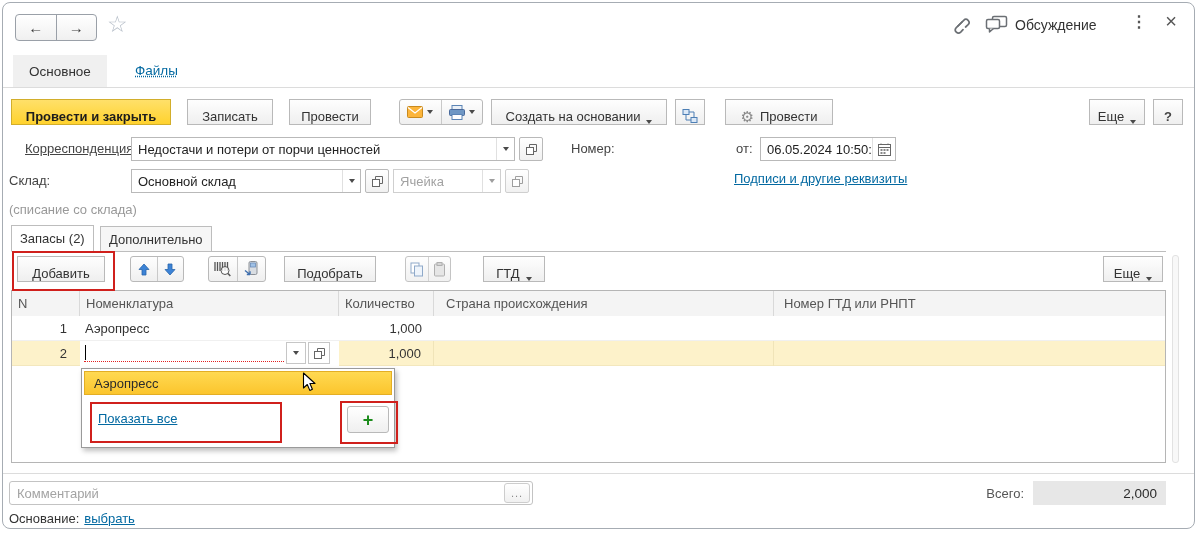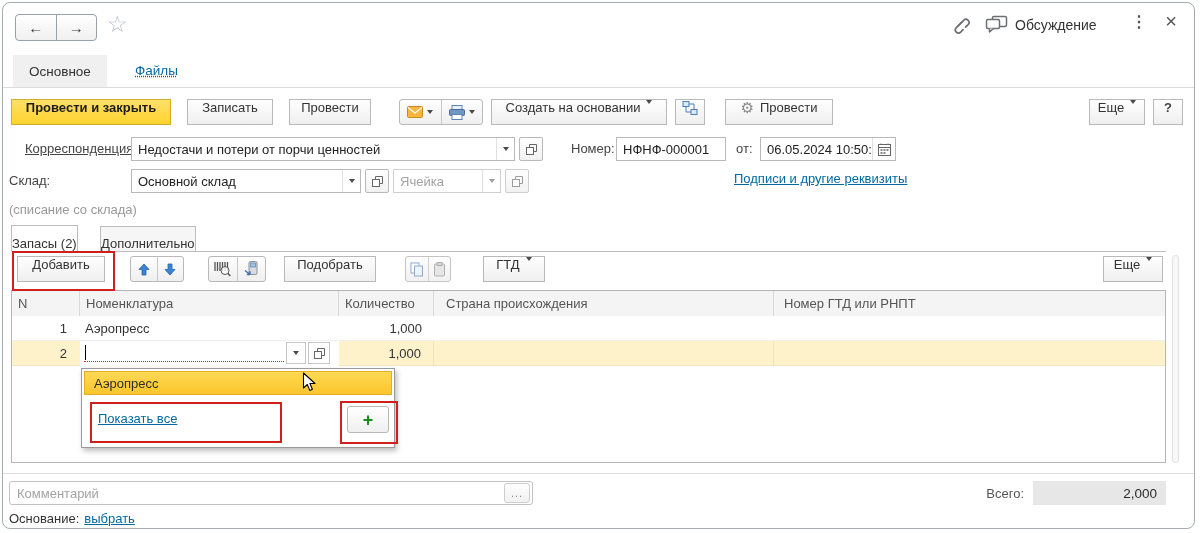--- a/index.html
+++ b/index.html
@@ -1,31 +1,31 @@
 <!DOCTYPE html>
 <html><head>
 <meta charset="utf-8">
 <style>
   html,body{margin:0;padding:0;background:#fff;}
   body{width:1200px;height:533px;position:relative;font-family:"Liberation Sans",sans-serif;font-size:13px;color:#333;overflow:hidden;}
   .win{position:absolute;left:2px;top:2px;width:1193px;height:527px;border:1px solid #a6acb3;border-radius:8px;background:#fff;overflow:hidden;box-sizing:border-box;}
   .abs{position:absolute;box-sizing:border-box;}
   .lbl{position:absolute;white-space:nowrap;color:#444;}
-  .btn{position:absolute;display:flex;align-items:flex-start;justify-content:center;gap:6px;height:26px;background:linear-gradient(#fefefe,#efefef);border:1px solid #b9b9b9;border-radius:0;color:#333;padding:0 10px;box-sizing:border-box;cursor:default;white-space:nowrap;}
+  .btn{position:absolute;display:flex;align-items:flex-end;justify-content:center;gap:6px;height:26px;background:linear-gradient(#fefefe,#efefef);border:1px solid #b9b9b9;border-radius:0;color:#333;padding:0 10px;box-sizing:border-box;cursor:default;white-space:nowrap;}
   .btn-yellow{background:linear-gradient(#ffe06a,#ffd22e);border-color:#d2ae2b;font-weight:bold;color:#1c1c1c;}
   .iconbtn{padding:0 6px;}
   .caret{width:0;height:0;border-left:3.5px solid transparent;border-right:3.5px solid transparent;border-top:4px solid #4a4a4a;display:inline-block;}
   .link{color:#0369a1;text-decoration:underline;cursor:pointer;white-space:nowrap;}
   .link-dotted{text-decoration:underline dotted;}
   .combo{position:absolute;height:24px;border:1px solid #b9b9b9;background:#fff;display:flex;align-items:center;box-sizing:border-box;}
   .combo-text{flex:1;padding:0 6px;white-space:nowrap;overflow:hidden;color:#222;}
   .combo-caret{width:17px;align-self:stretch;display:flex;align-items:center;justify-content:center;border-left:1px solid #e0e0e0;}
   .sqbtn{position:absolute;width:24px;height:24px;border:1px solid #b9b9b9;background:linear-gradient(#fff,#f1f1f1);border-radius:2px;display:flex;align-items:center;justify-content:center;box-sizing:border-box;}
   .disabled .combo-text{color:#a2a2a2;}
-  .tab{position:absolute;height:26px;display:flex;align-items:flex-end;padding:0 0;border:1px solid #bdbdbd;box-sizing:border-box;background:#f6f6f6;color:#333;}
+  .tab{position:absolute;height:26px;display:flex;align-items:center;padding:0 8px;border:1px solid #bdbdbd;box-sizing:border-box;background:#f6f6f6;color:#333;}
   .tab-active{background:#fff;border-bottom:1px solid #fff;height:27px;z-index:2;}
   .hdr-cell{position:absolute;top:0;height:25px;display:flex;align-items:center;padding:0 6px;color:#555;border-right:1px solid #d9d9d9;box-sizing:border-box;background:#f4f4f4;}
   .cell{position:absolute;top:0;height:25px;display:flex;align-items:center;box-sizing:border-box;white-space:nowrap;overflow:hidden;}
   .ann{position:absolute;border:2px solid #d0201c;pointer-events:none;z-index:30;}
   .cellbtn{position:absolute;width:20px;height:22px;top:1px;border:1px solid #c6c6c6;background:#fff;display:flex;align-items:center;justify-content:center;box-sizing:border-box;}
 </style>
 </head>
 <body>
 
 <div class="win">
@@ -132,23 +132,20 @@
       </span>
   </div>
   <div class="sqbtn" style="left:516px;top:134px;">
     <svg width="11" height="11" viewBox="0 0 11 11">
         <rect x="0.5" y="3.5" width="7" height="7" fill="#fff" stroke="#666"></rect>
         <path d="M3.5 3.5 V0.5 H10.5 V7.5 H7.5" fill="none" stroke="#666"></path>
       </svg>
   </div>
 
   <div class="lbl" style="left:568px;top:138px;">Номер:</div>
-  <div class="combo" style="left:613px;top:134px;width:110px;">
-    <span class="combo-text">НФНФ-000001</span>
-  </div>
   <div class="lbl" style="left:733px;top:138px;">от:</div>
   <div class="combo" style="left:757px;top:134px;width:136px;">
     <span class="combo-text">06.05.2024 10:50:21</span>
     <span class="combo-caret" style="width:22px;">
       <svg width="13" height="13" viewBox="0 0 13 13">
           <rect x="0.5" y="1.5" width="12" height="11" fill="#fff" stroke="#666"></rect>
           <path d="M0.5 4.5 H12.5 M3 2 V0.5 M10 2 V0.5" stroke="#666"></path>
           <g fill="#888">
             <rect x="2.5" y="6" width="2" height="2"></rect>
             <rect x="5.5" y="6" width="2" height="2"></rect>

